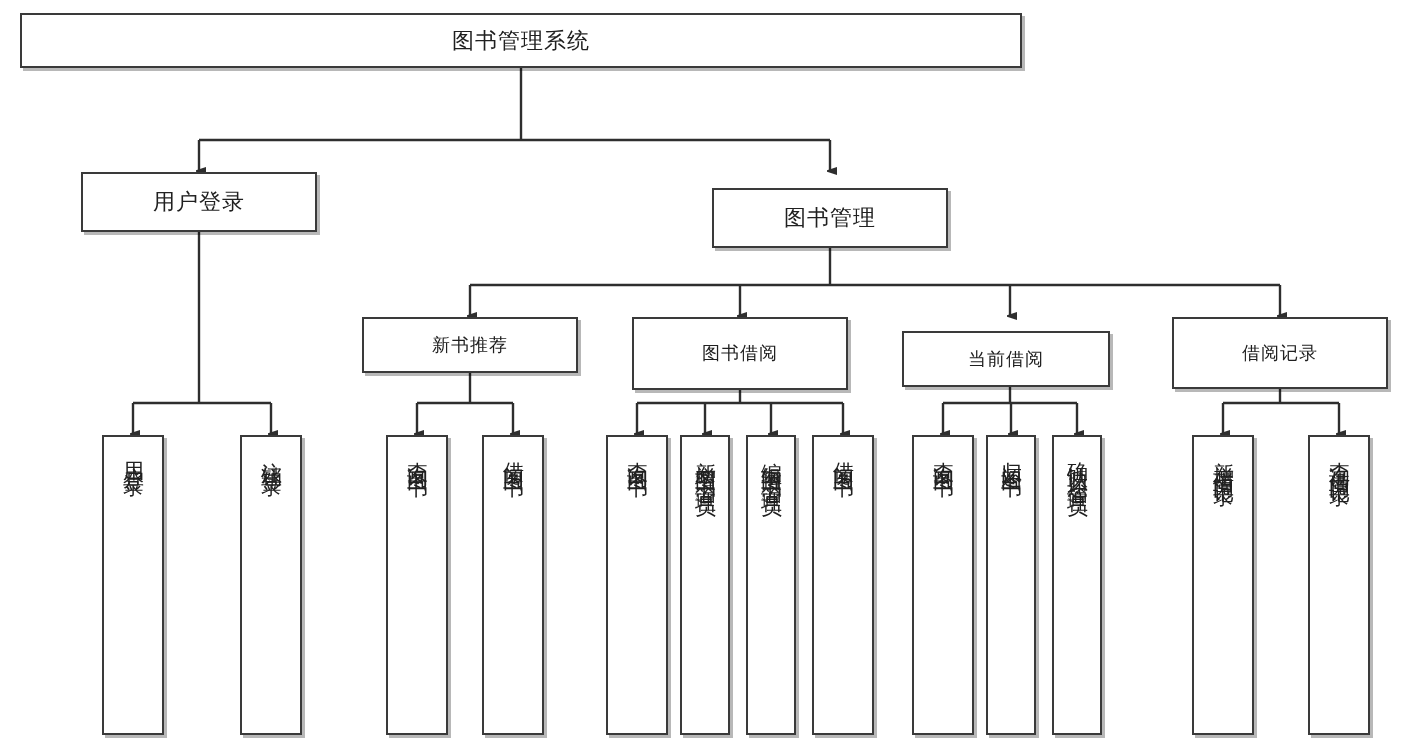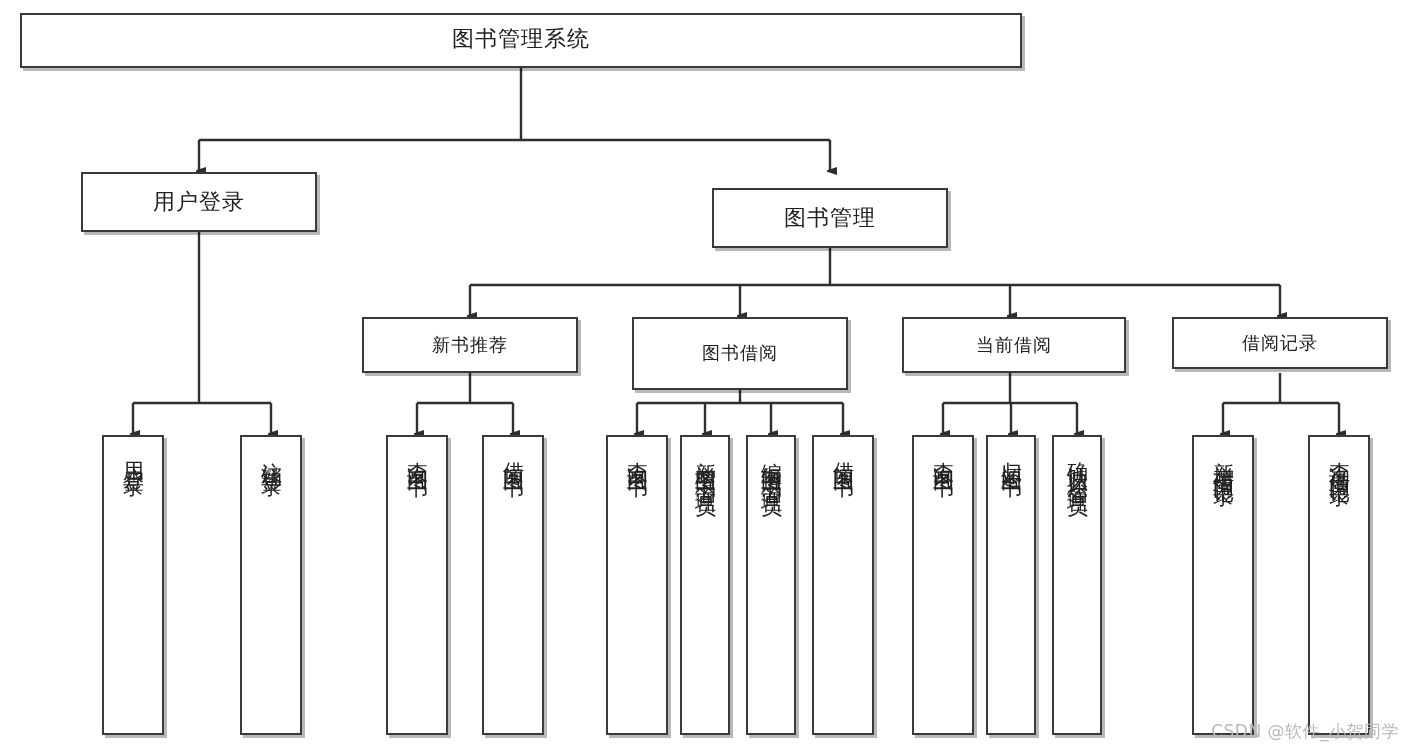--- a/index.html
+++ b/index.html
@@ -38,21 +38,21 @@
     justify-content:center;
     padding-top:8px;
   }
   .node.vertical .label{
     writing-mode:vertical-rl;
     text-orientation:upright;
     letter-spacing:5px;
     font-size:21px;
     line-height:1;
   }
-  .node.root .label{font-size:22px;font-family:Liberation Mono, monospace;}
+  .node.root .label{font-size:22px;}
   .node.l2 .label{font-size:22px;}
   .node.l3 .label{font-size:18px;}
 
   #watermark{
     position:absolute;
     right:6px;
     bottom:4px;
     font-size:17px;
     color:#b9b9b9;
     letter-spacing:0.5px;
@@ -113,24 +113,24 @@
       </div>
       <div class="node l2" style="left: 712px; top: 188px; width: 236px; height: 60px;">
         <span class="label">图书管理</span>
       </div>
       <div class="node l3" style="left: 362px; top: 317px; width: 216px; height: 56px;">
         <span class="label">新书推荐</span>
       </div>
       <div class="node l3" style="left: 632px; top: 317px; width: 216px; height: 73px;">
         <span class="label">图书借阅</span>
       </div>
-      <div class="node l3" style="left: 902px; top: 317px; width: 224px; height: 56px;">
+      <div class="node l3" style="left: 902px; top: 331px; width: 208px; height: 56px;">
         <span class="label">当前借阅</span>
       </div>
-      <div class="node l3" style="left: 1172px; top: 317px; width: 216px; height: 52px;">
+      <div class="node l3" style="left: 1172px; top: 317px; width: 216px; height: 72px;">
         <span class="label">借阅记录</span>
       </div>
       <div class="node leaf vertical" style="left: 102px; top: 435px; width: 62px; height: 300px;">
         <span class="label">用户登录</span>
       </div>
       <div class="node leaf vertical" style="left: 240px; top: 435px; width: 62px; height: 300px;">
         <span class="label">注销登录</span>
       </div>
       <div class="node leaf vertical" style="left: 386px; top: 435px; width: 62px; height: 300px;">
         <span class="label">查询图书</span>
@@ -159,14 +159,13 @@
       <div class="node leaf vertical" style="left: 1052px; top: 435px; width: 50px; height: 300px;">
         <span class="label">确认归还（管理员）</span>
       </div>
       <div class="node leaf vertical" style="left: 1192px; top: 435px; width: 62px; height: 300px;">
         <span class="label">新增借阅记录</span>
       </div>
       <div class="node leaf vertical" style="left: 1308px; top: 435px; width: 62px; height: 300px;">
         <span class="label">查询借阅记录</span>
       </div>
     </div>
-  <div id="watermark">CSDN @软件_小贺同学</div>
 </div>
 
 </body></html>

